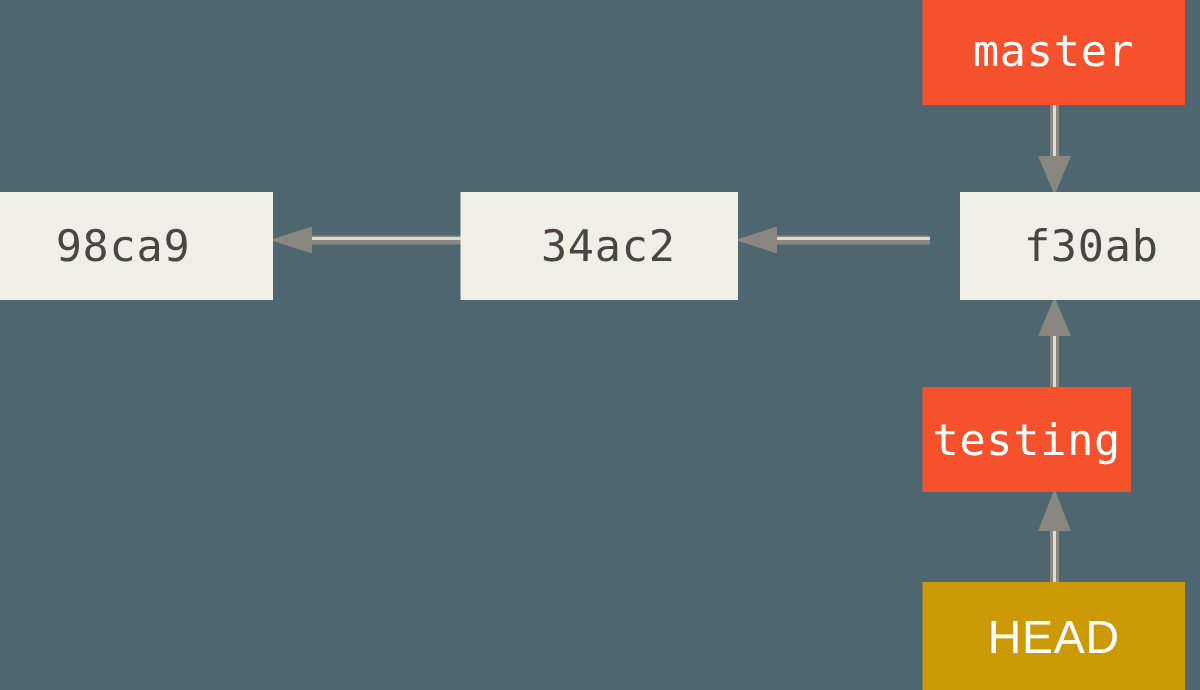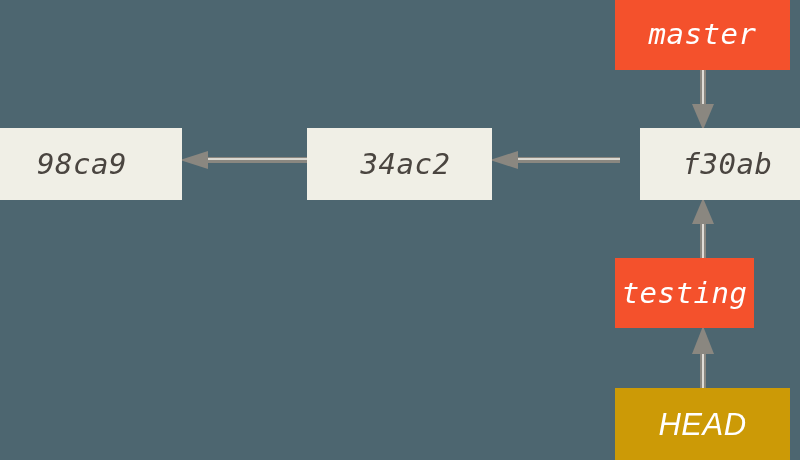--- a/index.html
+++ b/index.html
@@ -8,21 +8,20 @@
     padding: 0;
     background: #4d6670;
   }
   #stage {
     position: relative;
     width: 800px;
     height: 460px;
     background: #4d6670;
     overflow: hidden;
     font-family: "DejaVu Sans Mono", "Liberation Mono", monospace;
-    font-style: italic;
   }
 
   
   .node {
     position: absolute;
     box-sizing: border-box;
     display: flex;
     align-items: center;
     justify-content: center;
     letter-spacing: 0.5px;

